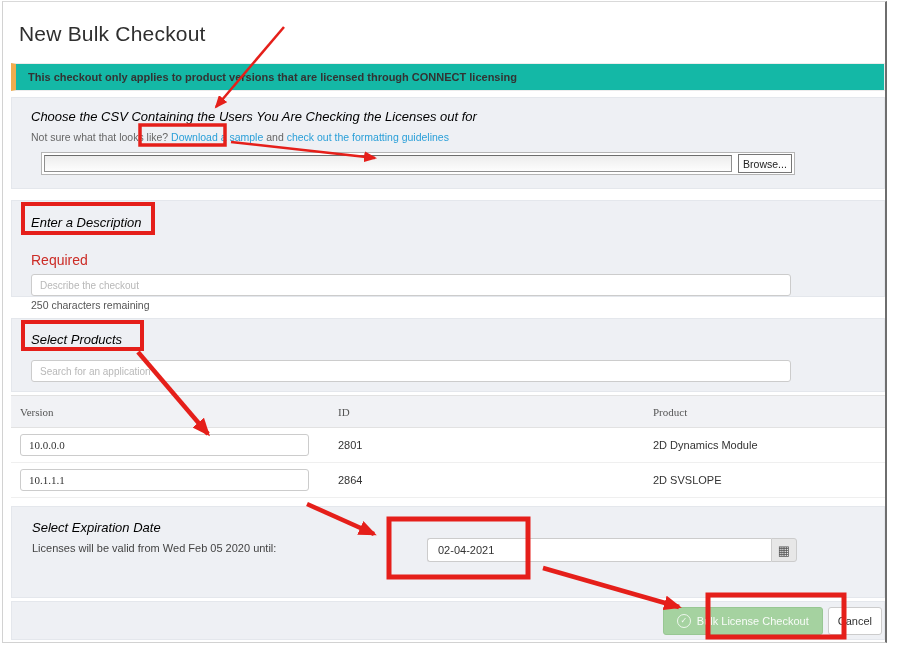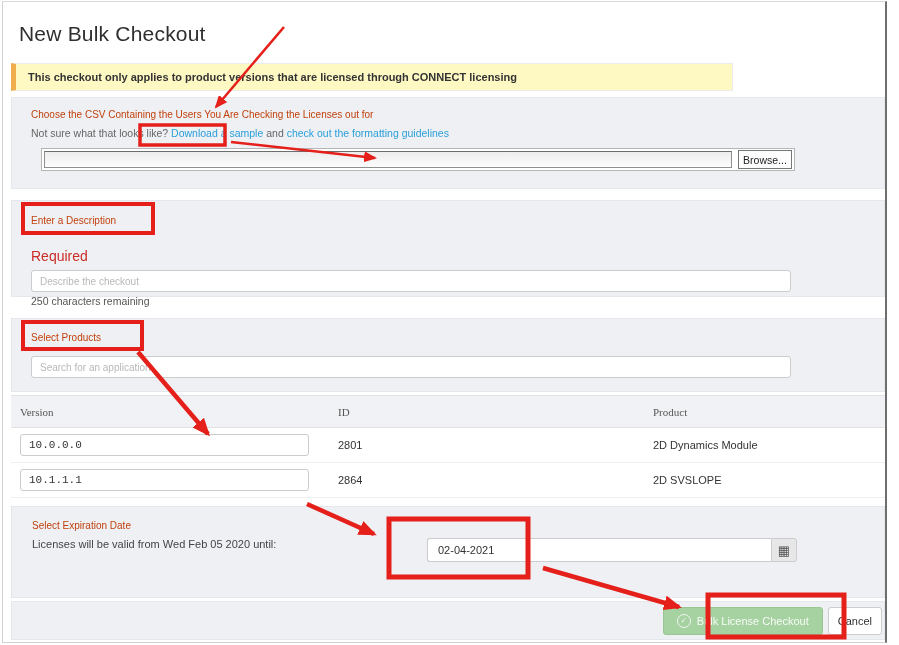--- a/index.html
+++ b/index.html
@@ -13,34 +13,34 @@
     background:#fff;
     border-left:1px solid #d2d2d2;border-top:1px solid #d9d9d9;border-bottom:1px solid #d2d2d2;
     border-right:2px solid #6e6e6e;
     box-sizing:content-box;
   }
   .page-title{
     position:absolute;left:8px;top:12px;margin:8px;
     font-size:21px;font-weight:400;color:#2f2f2f;letter-spacing:.2px;
   }
   .banner{
-    position:absolute;left:8px;top:61px;width:722px;height:28px;box-sizing:border-box;
-    background:#fef9c3;border:1px solid #ececec;border-left:5px solid #f0ad4e;
+    position:absolute;left:8px;top:61px;width:874px;height:28px;box-sizing:border-box;
+    background:#14b8a6;border:1px solid #ececec;border-left:5px solid #f0ad4e;
     display:flex;align-items:center;padding-left:12px;
   }
   .banner-text{font-size:11px;font-weight:bold;color:#333;}
   .panel{
     position:absolute;left:8px;width:874px;box-sizing:border-box;
     background:#eef0f4;border:1px solid #e4e7ec;
   }
   .p-csv{top:95px;height:92px;padding:11px 19px 0 19px;}
   .p-desc{top:198px;height:97px;padding:14px 19px 0 19px;}
   .p-prod{top:316px;height:74px;padding:13px 19px 0 19px;}
   .p-exp{top:504px;height:92px;padding:13px 20px 0 20px;}
-  .sec-heading{font-size:10px;color:#c2410c;}
+  .sec-heading{font-size:13px;color:#000000;font-style:italic;}
   .hint{font-size:10.5px;color:#666;margin-top:7px;}
   .hint a{color:#2a9fd8;text-decoration:none;cursor:pointer;}
   .filebox{
     margin:9px 0 0 10px;width:754px;height:23px;box-sizing:border-box;
     background:#fff;border:1px solid #b5b5b5;display:flex;align-items:center;padding:2px;
   }
   .filefield{
     flex:1;height:15px;border:1px solid #8f8f8f;border-top-color:#6d6d6d;
     background:linear-gradient(#ededed,#fdfdfd);
   }
@@ -64,21 +64,21 @@
     font-size:11px;color:#555;
   }
   .t-head > div{padding-left:9px;font-family:Liberation Serif, serif;}
   .t-row{
     display:grid;grid-template-columns:318px 315px 1fr;height:34px;align-items:center;
     background:#fff;border-bottom:1px solid #efefef;font-size:11px;color:#333;
   }
   .t-row > div{padding-left:9px;}
   .version-input{
     box-sizing:border-box;width:289px;height:22px;border:1px solid #ccc;border-radius:3px;
-    font-size:11px;color:#333;padding:0 8px;font-family:Liberation Mono, monospace;background:#fff;outline:none;
+    font-size:11px;color:#333;padding:0 8px;font-family:Liberation Serif, serif;background:#fff;outline:none;
   }
   .valid-text{font-size:11px;color:#444;margin-top:7px;}
   .dategroup{position:absolute;left:415px;top:31px;width:370px;height:24px;display:flex;}
   .date-input{
     flex:1;box-sizing:border-box;height:24px;border:1px solid #ccc;border-right:none;
     border-radius:3px 0 0 3px;font-size:11px;color:#333;padding:0 10px;font-family:inherit;outline:none;
   }
   .date-addon{
     width:26px;height:24px;box-sizing:border-box;background:#e7e7e7;border:1px solid #ccc;
     border-radius:0 3px 3px 0;display:flex;align-items:center;justify-content:center;cursor:pointer;

